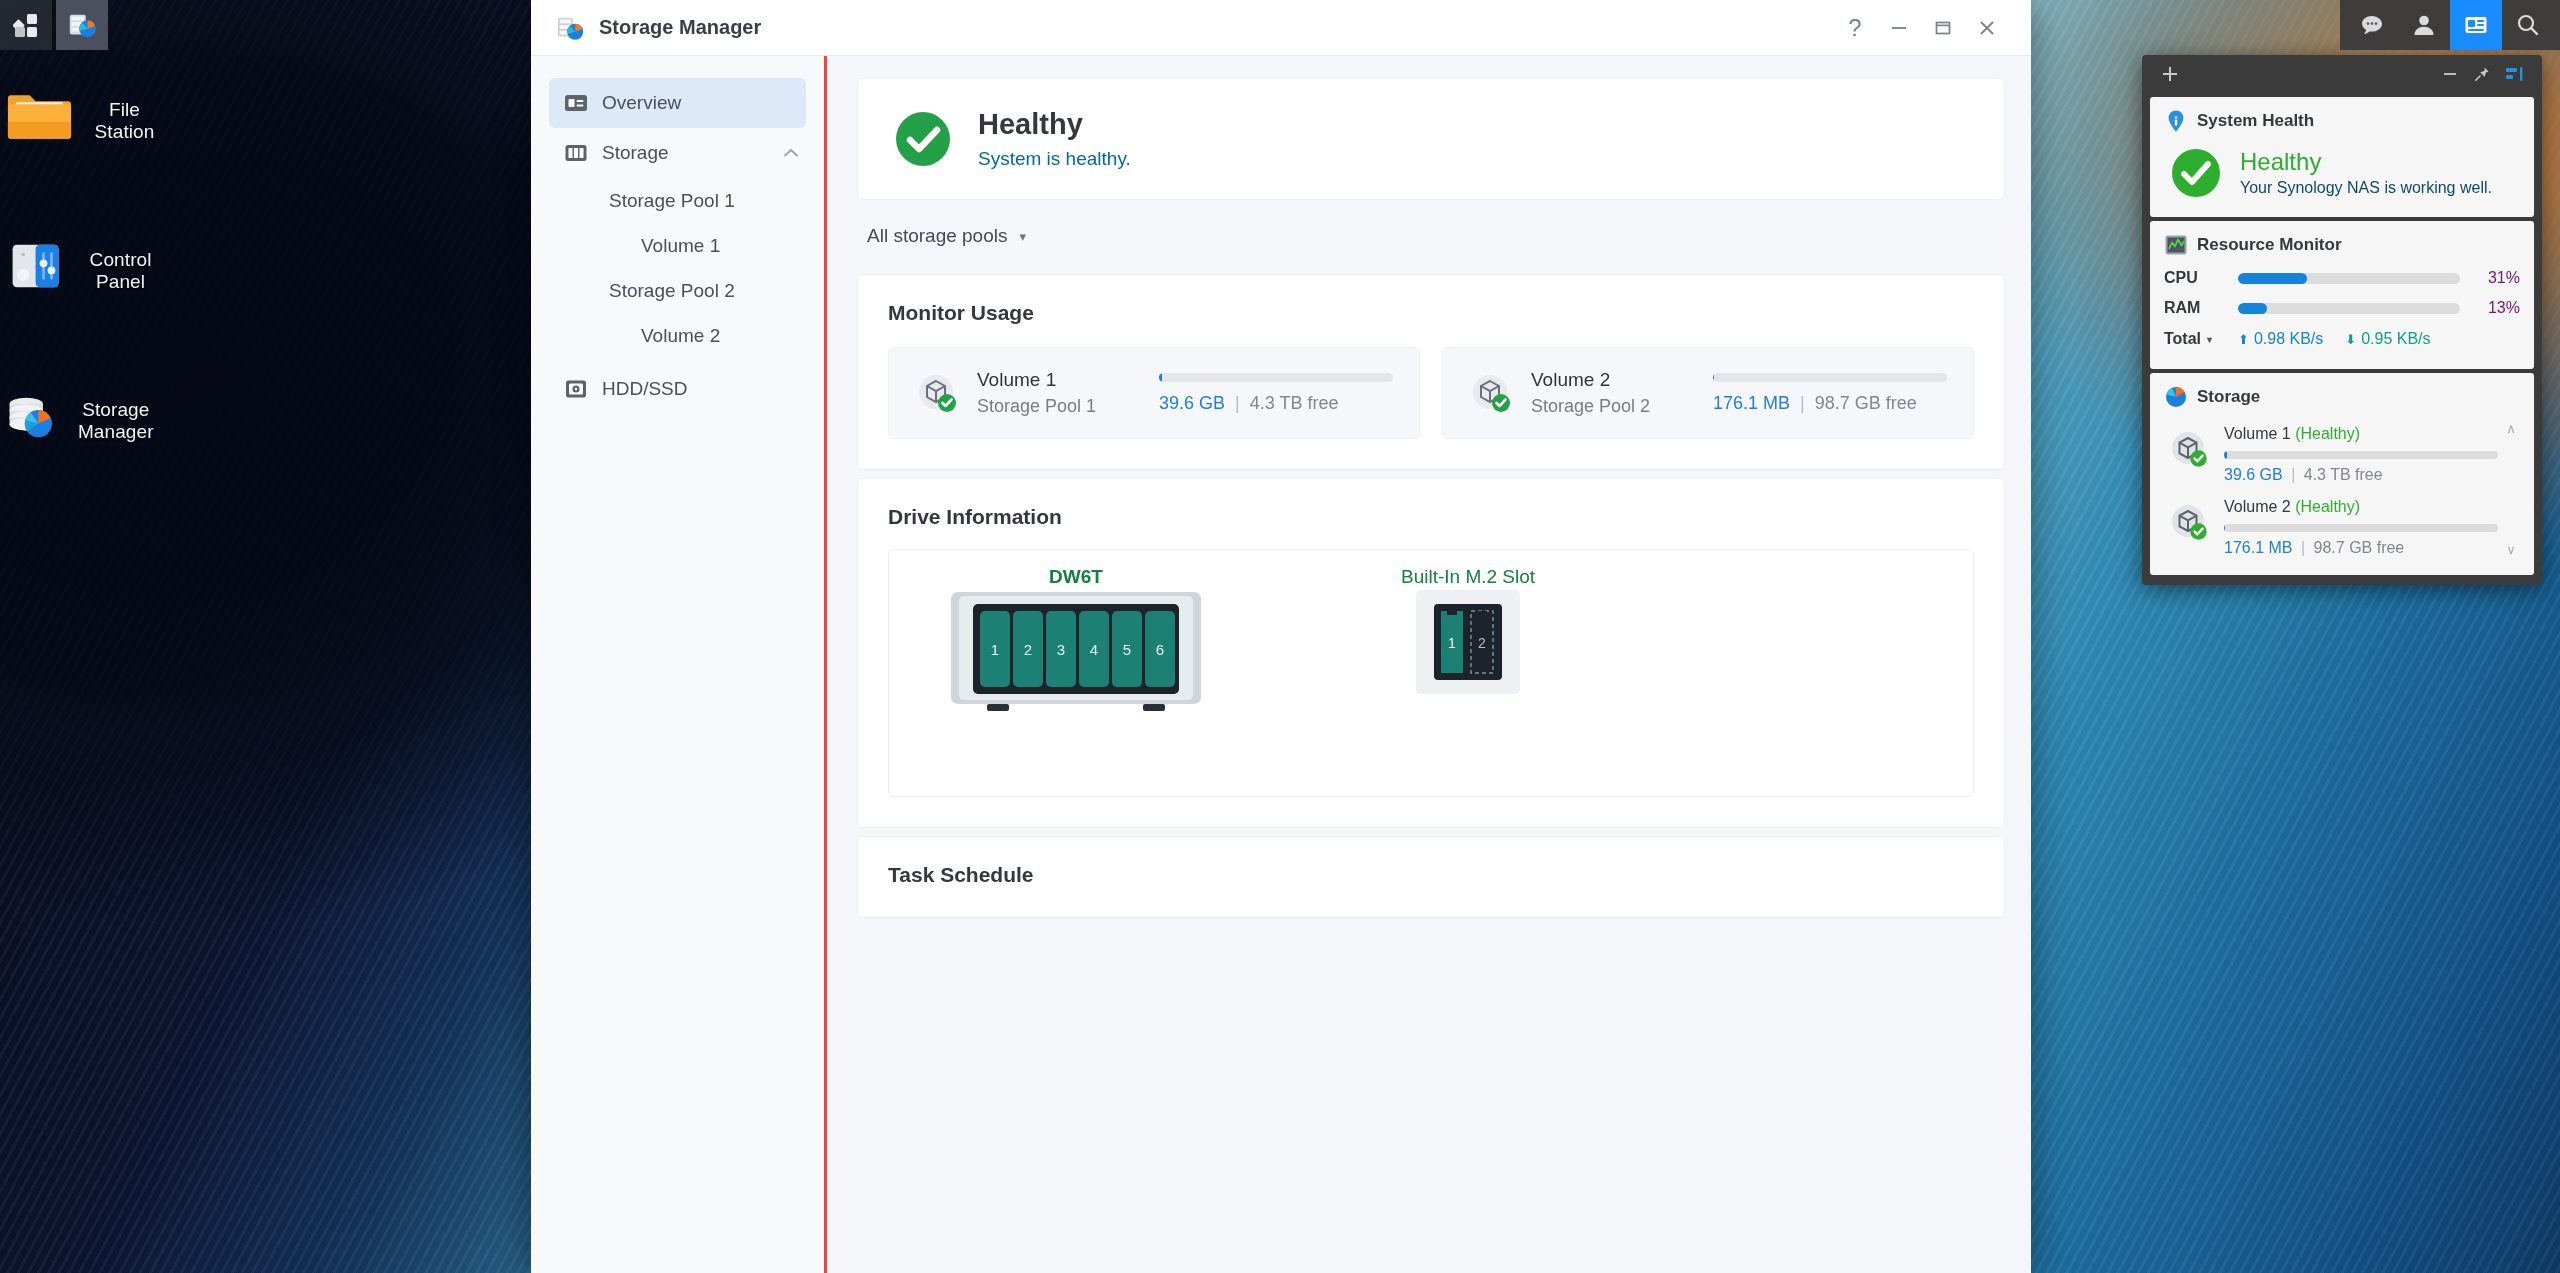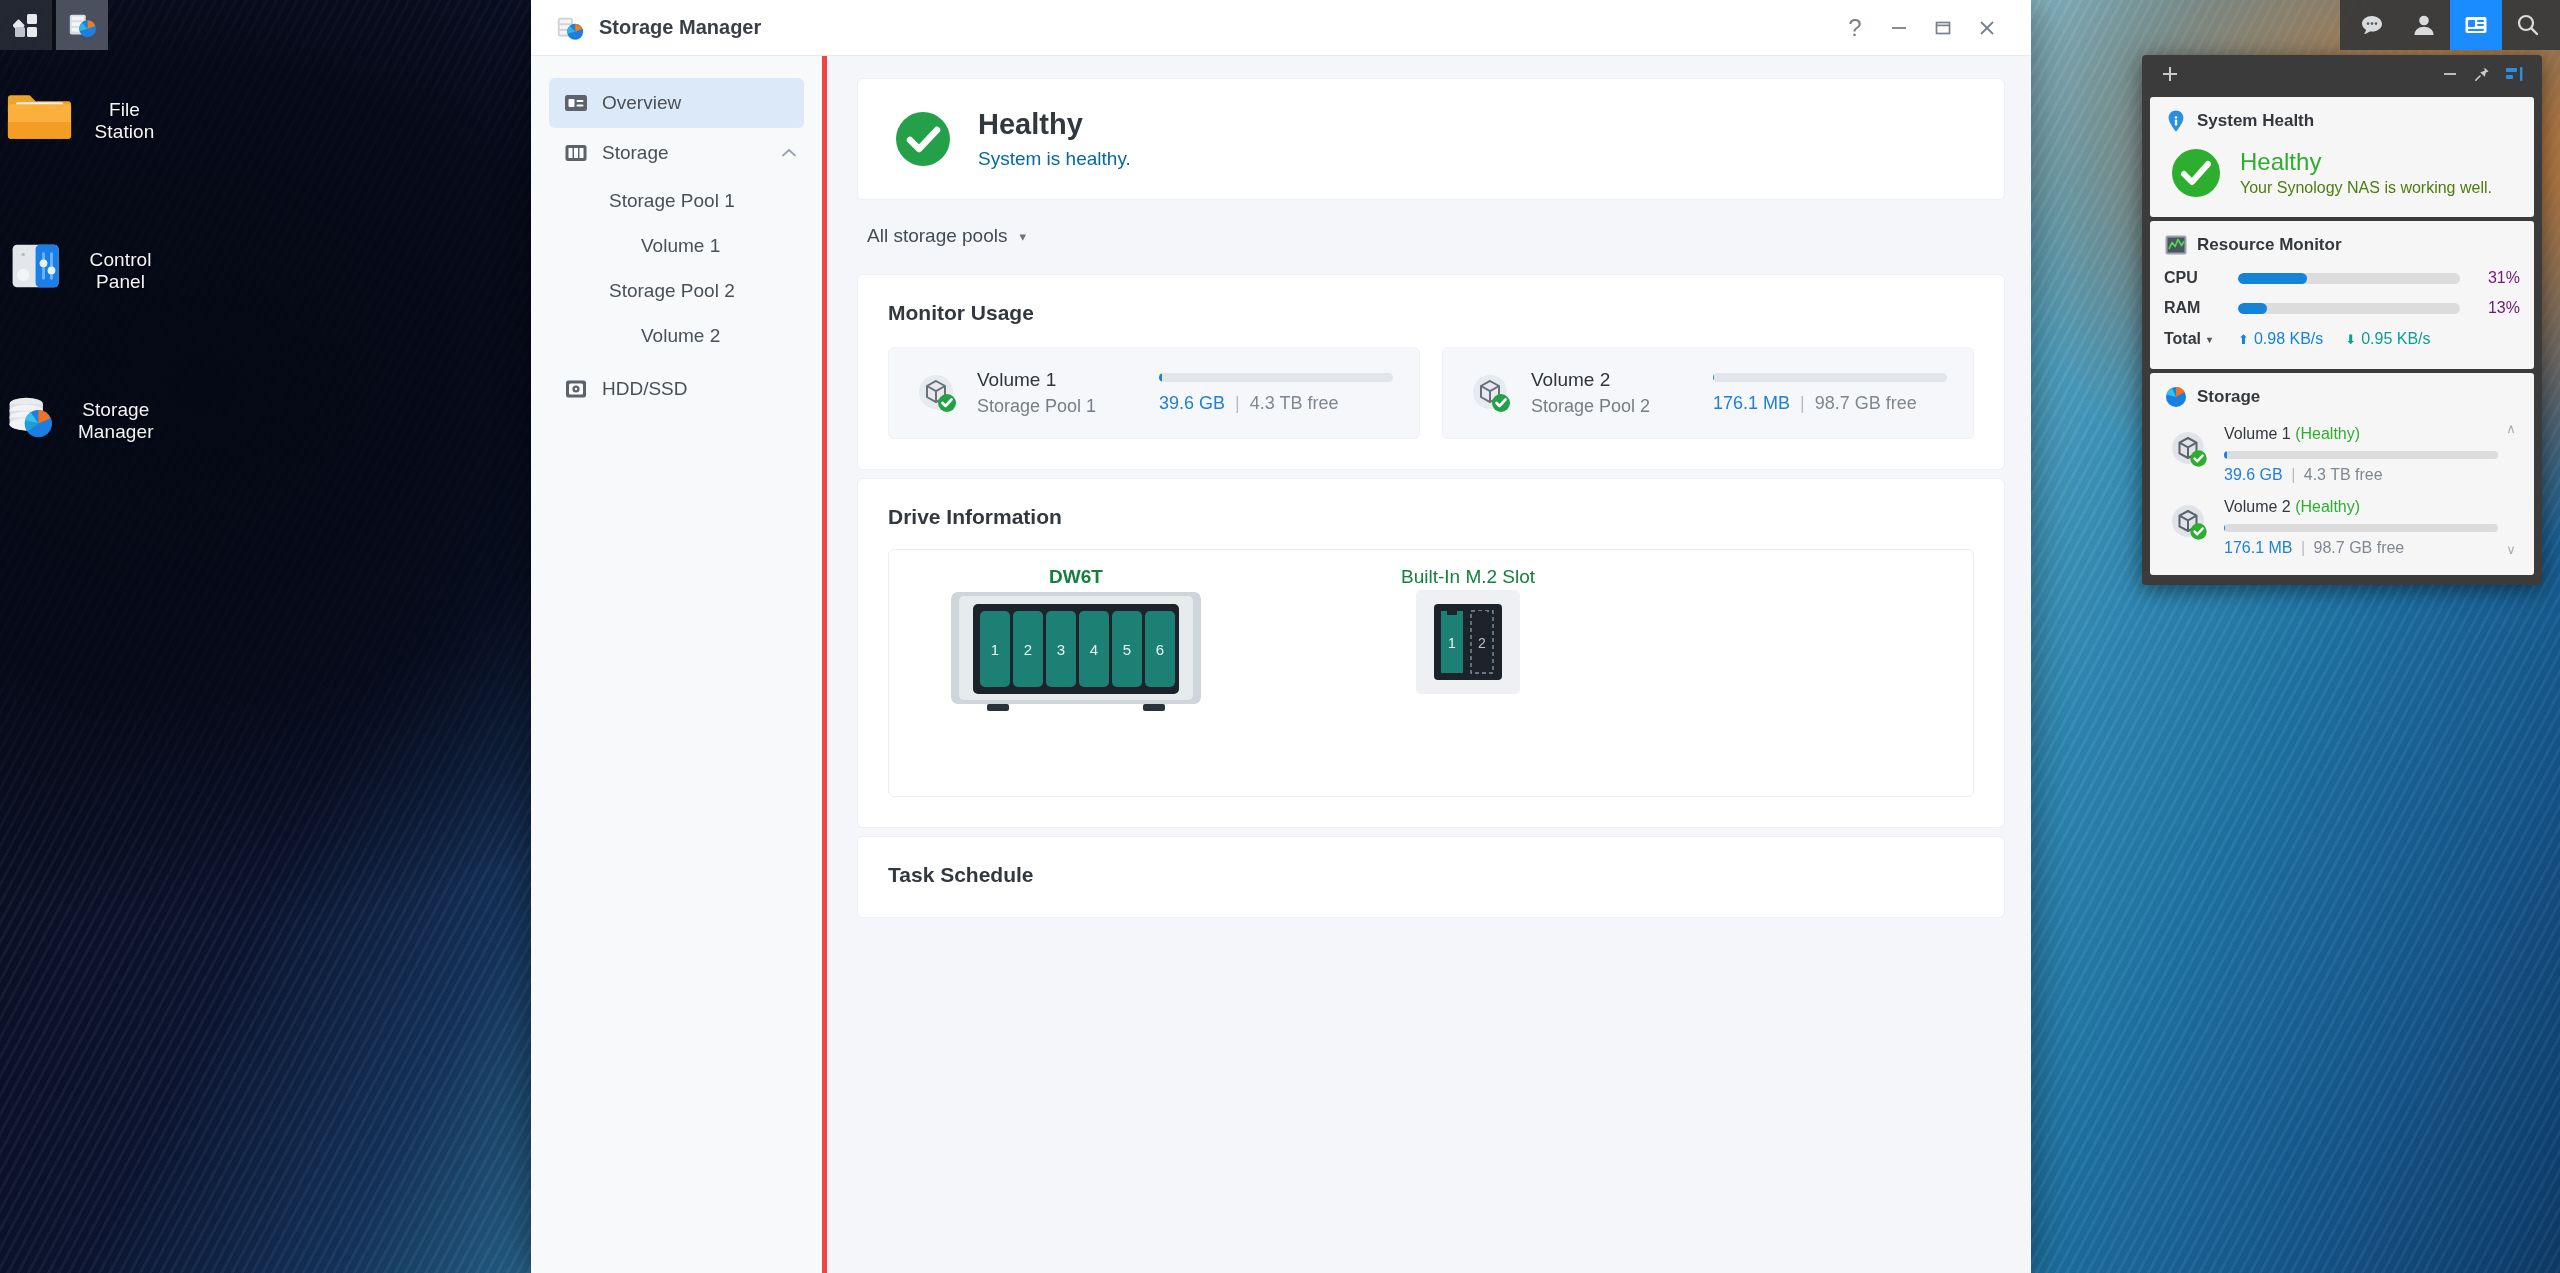--- a/index.html
+++ b/index.html
@@ -85,21 +85,21 @@
   .sm-title .ttl { font-size:20px; font-weight:bold; color:#3a3f47; }
   .sm-title .ctrls { margin-left:auto; display:flex; align-items:center; padding-right:22px; }
   .sm-title .ctrl {
     width:44px; height:44px; display:flex; align-items:center; justify-content:center;
     color:#7a8088;
   }
   .sm-body { flex:1; display:flex; min-height:0; }
 
   
   .sm-side {
-    width:296px; flex:none; background:#f7f9fb; border-right:5px solid #ef4444;
+    width:296px; flex:none; background:#f7f9fb; border-right:3px solid #ef4444;
     padding-top:22px;
   }
   .nav-item {
     display:flex; align-items:center; height:50px; margin:0 18px;
     padding-left:14px; border-radius:6px; color:#4a5058; font-size:19px;
   }
   .nav-item.sel { background:#dce9f8; }
   .nav-item .nico { width:26px; height:26px; margin-right:13px; flex:none; }
   .nav-item .chev { margin-left:auto; margin-right:6px; color:#9aa2ad; }
   .nav-sub {
@@ -171,21 +171,21 @@
   .w-card { background:#f6f6f6; margin:4px 8px; border-radius:3px; padding:12px 14px 14px 14px; }
   .w-card.last { margin-bottom:6px; }
   .w-chead { display:flex; align-items:center; margin-bottom:6px; }
   .w-chead .ci { width:24px; height:24px; margin-right:9px; flex:none; }
   .w-chead .ct { font-size:17px; font-weight:bold; color:#34383c; }
 
   .sh-body { display:flex; align-items:center; padding:8px 2px 4px 6px; }
   .sh-body .chk { width:52px; height:52px; flex:none; }
   .sh-txt { margin-left:18px; }
   .sh-txt .s1 { font-size:24px; color:#2eae2e; line-height:1.1; }
-  .sh-txt .s2 { font-size:16px; color:#4d7c0f; margin-top:3px; }
+  .sh-txt .s2 { font-size:16px; color:#0c4a6e; margin-top:3px; }
 
   .rm-line { display:flex; align-items:center; height:30px; }
   .rm-lbl { width:74px; font-size:16px; font-weight:bold; color:#34383c; }
   .rm-bar { flex:1; height:11px; border-radius:6px; background:#dcdcdc; overflow:hidden; }
   .rm-bar > i { display:block; height:100%; background:#1583d8; border-radius:6px; }
   .rm-pct { width:60px; text-align:right; font-size:16px; color:#701a75; }
   .rm-total { display:flex; align-items:center; height:32px; }
   .rm-total .tl { width:74px; font-size:16px; font-weight:bold; color:#34383c; display:flex; align-items:center; }
   .rm-total .tl .cc { margin-left:6px; font-size:10px; color:#53585e; }
   .rm-total .up { color:#1583d8; font-size:16px; margin-right:22px; display:flex; align-items:center; }

